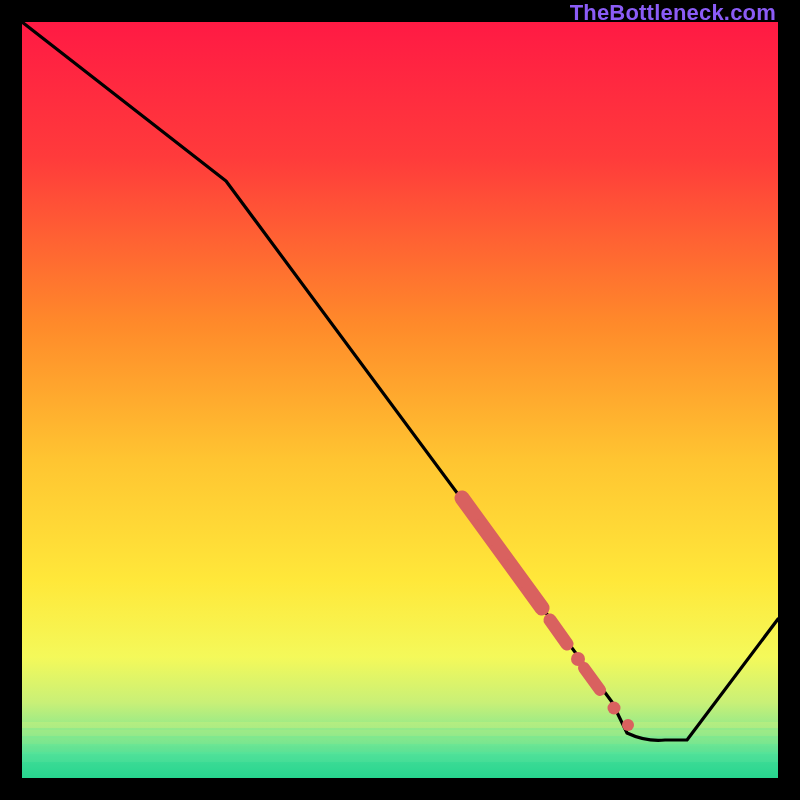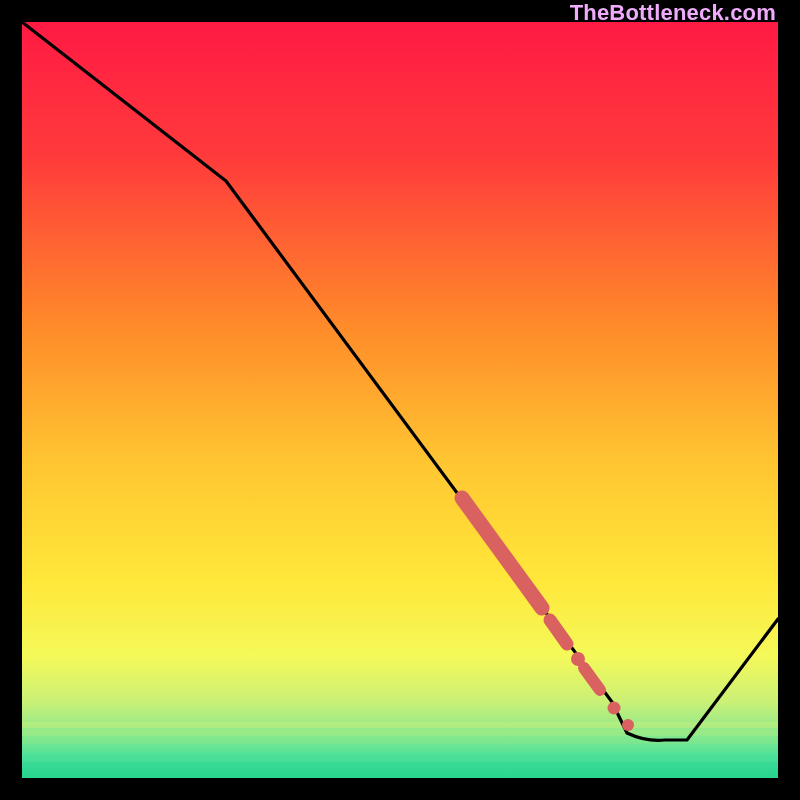--- a/index.html
+++ b/index.html
@@ -21,21 +21,21 @@
     left: 22px;
     top: 22px;
     width: 756px;
     height: 756px;
     overflow: hidden;
   }
   .watermark {
     position: absolute;
     top: 0px;
     right: 24px;
-    color: #f0abfc;
+    color: #8b5cf6;
     font-size: 22px;
     font-weight: 600;
     letter-spacing: 0.2px;
     z-index: 5;
   }
   svg {
     display: block;
   }
 </style>
 </head>

